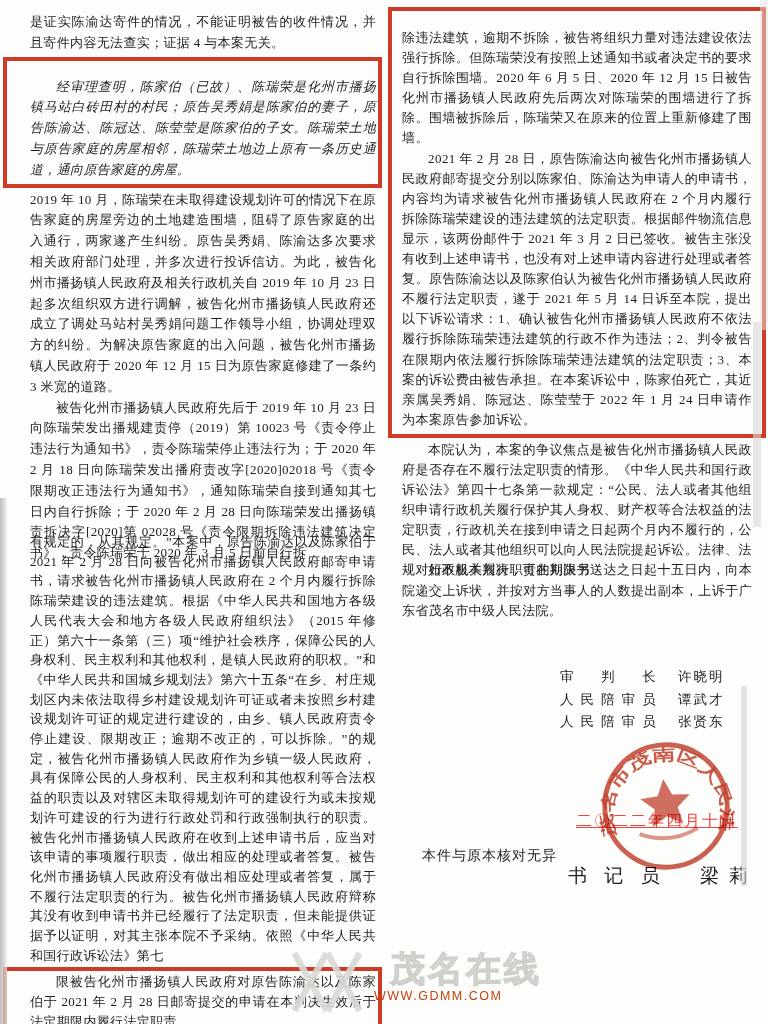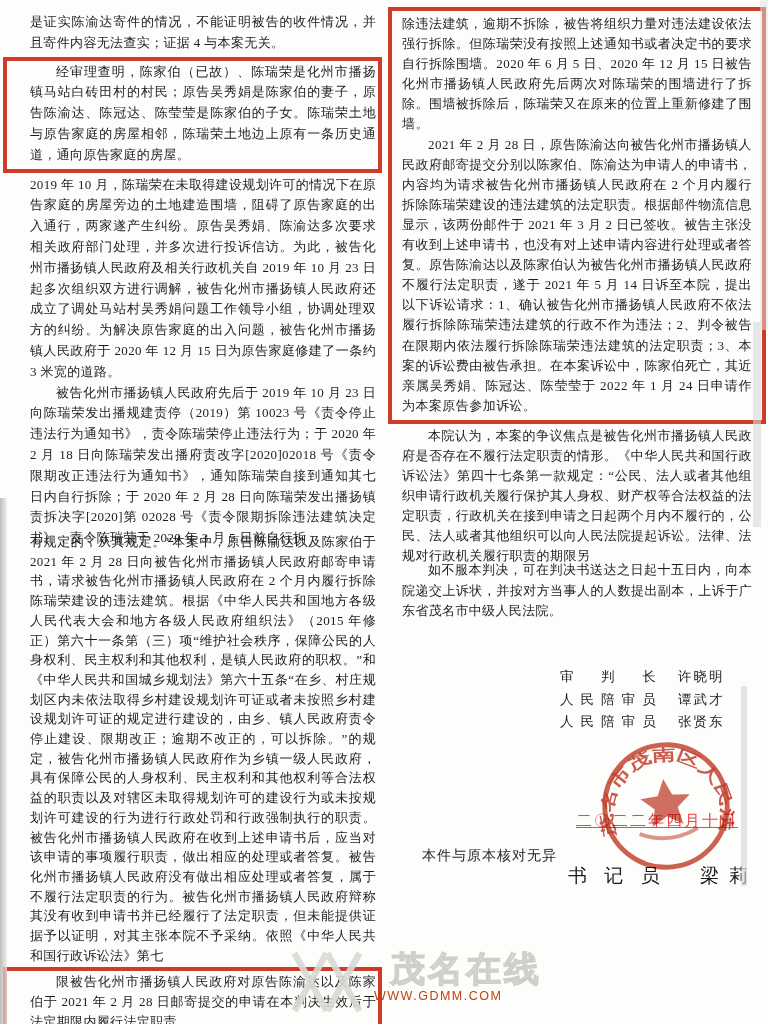--- a/index.html
+++ b/index.html
@@ -12,22 +12,22 @@
   .page{position:absolute;inset:0;background:#fdfdfc;}
   .col{position:absolute;font-size:13px;letter-spacing:.35px;text-align:justify;}
   .col p{margin:0;}
   .indent{text-indent:2em;}
   .noindent{text-indent:0;}
   .col-tl{left:30px;top:12px;width:346px;line-height:20.8px;}
   .col-tr{left:402px;top:20px;width:350px;line-height:20.1px;letter-spacing:.45px;}
   .col-bl{left:30px;top:532px;width:346px;line-height:19.7px;}
   .col-br{left:402px;top:560px;width:350px;height:440px;line-height:20.5px;}
   .redbox{border:4px solid #ce3b27;}
-  .box-tl{margin:3px -6px 2px -27px;padding:1px 2px 3px 23px;}
-  .box-tr{margin:-13px -14px 2px -14px;padding:3px 10px 4px 10px;}
+  .box-tl{margin:3px -6px 2px -27px;padding:16px 2px 3px 23px;font-style:italic;}
+  .box-tr{margin:-13px -14px 2px -14px;padding:17px 10px 4px 10px;}
   .box-bl{margin:2px -6px 2px -27px;padding:1px 2px 5px 23px;}
   
   .sigblock{position:absolute;left:158px;top:106px;width:184px;}
   .sigrow{display:flex;align-items:baseline;line-height:22.5px;font-size:13.5px;}
   .sigrole{width:96px;text-align-last:justify;text-align:justify;}
   .signame{margin-left:22px;letter-spacing:2px;white-space:nowrap;}
   .dateline{position:absolute;right:14px;top:251px;font-size:16px;letter-spacing:2px;white-space:nowrap;color:#ef4444;text-decoration:underline;}
   .noteline{position:absolute;left:20px;top:286px;font-size:14px;letter-spacing:1px;white-space:nowrap;}
   .clerkrow{position:absolute;left:166px;top:306px;display:flex;align-items:baseline;font-size:19px;}
   .clerkrole{width:92px;text-align-last:justify;text-align:justify;}

